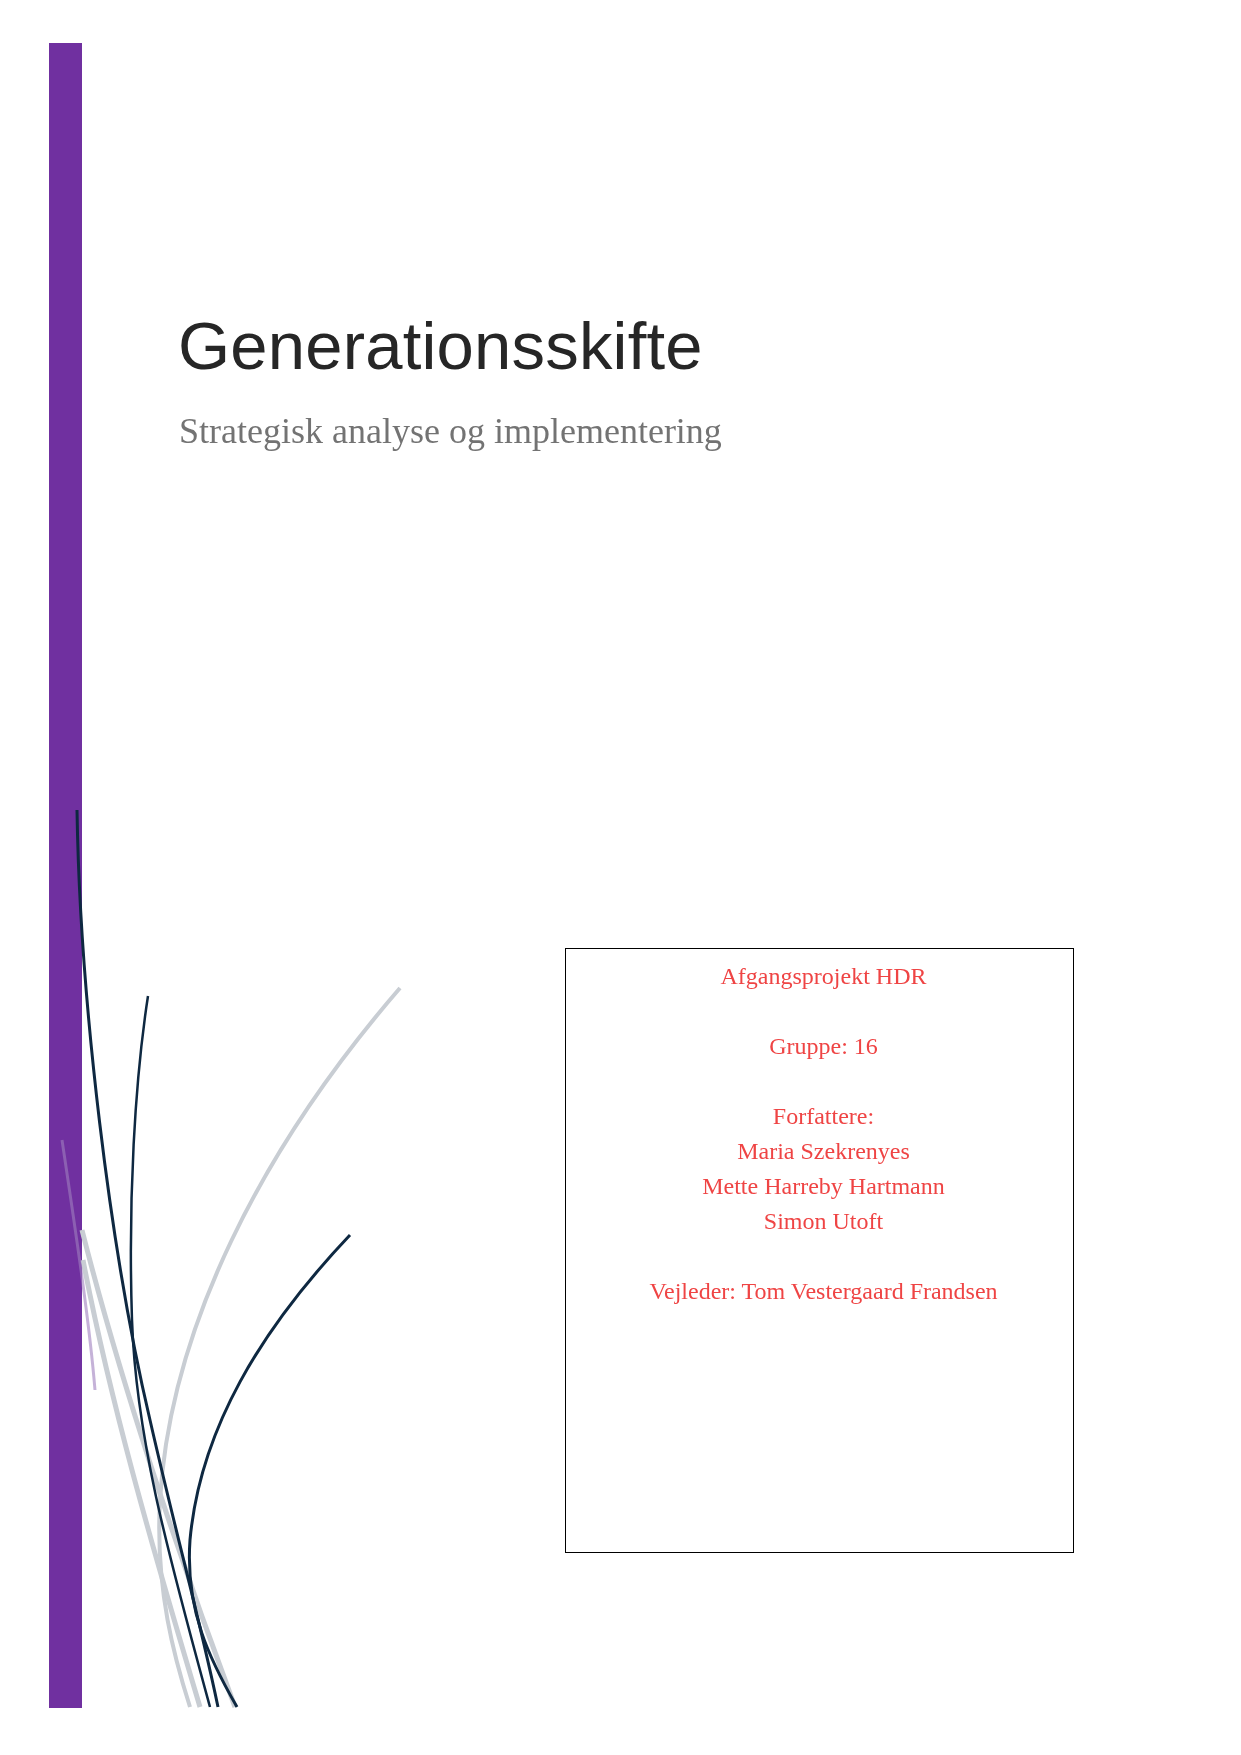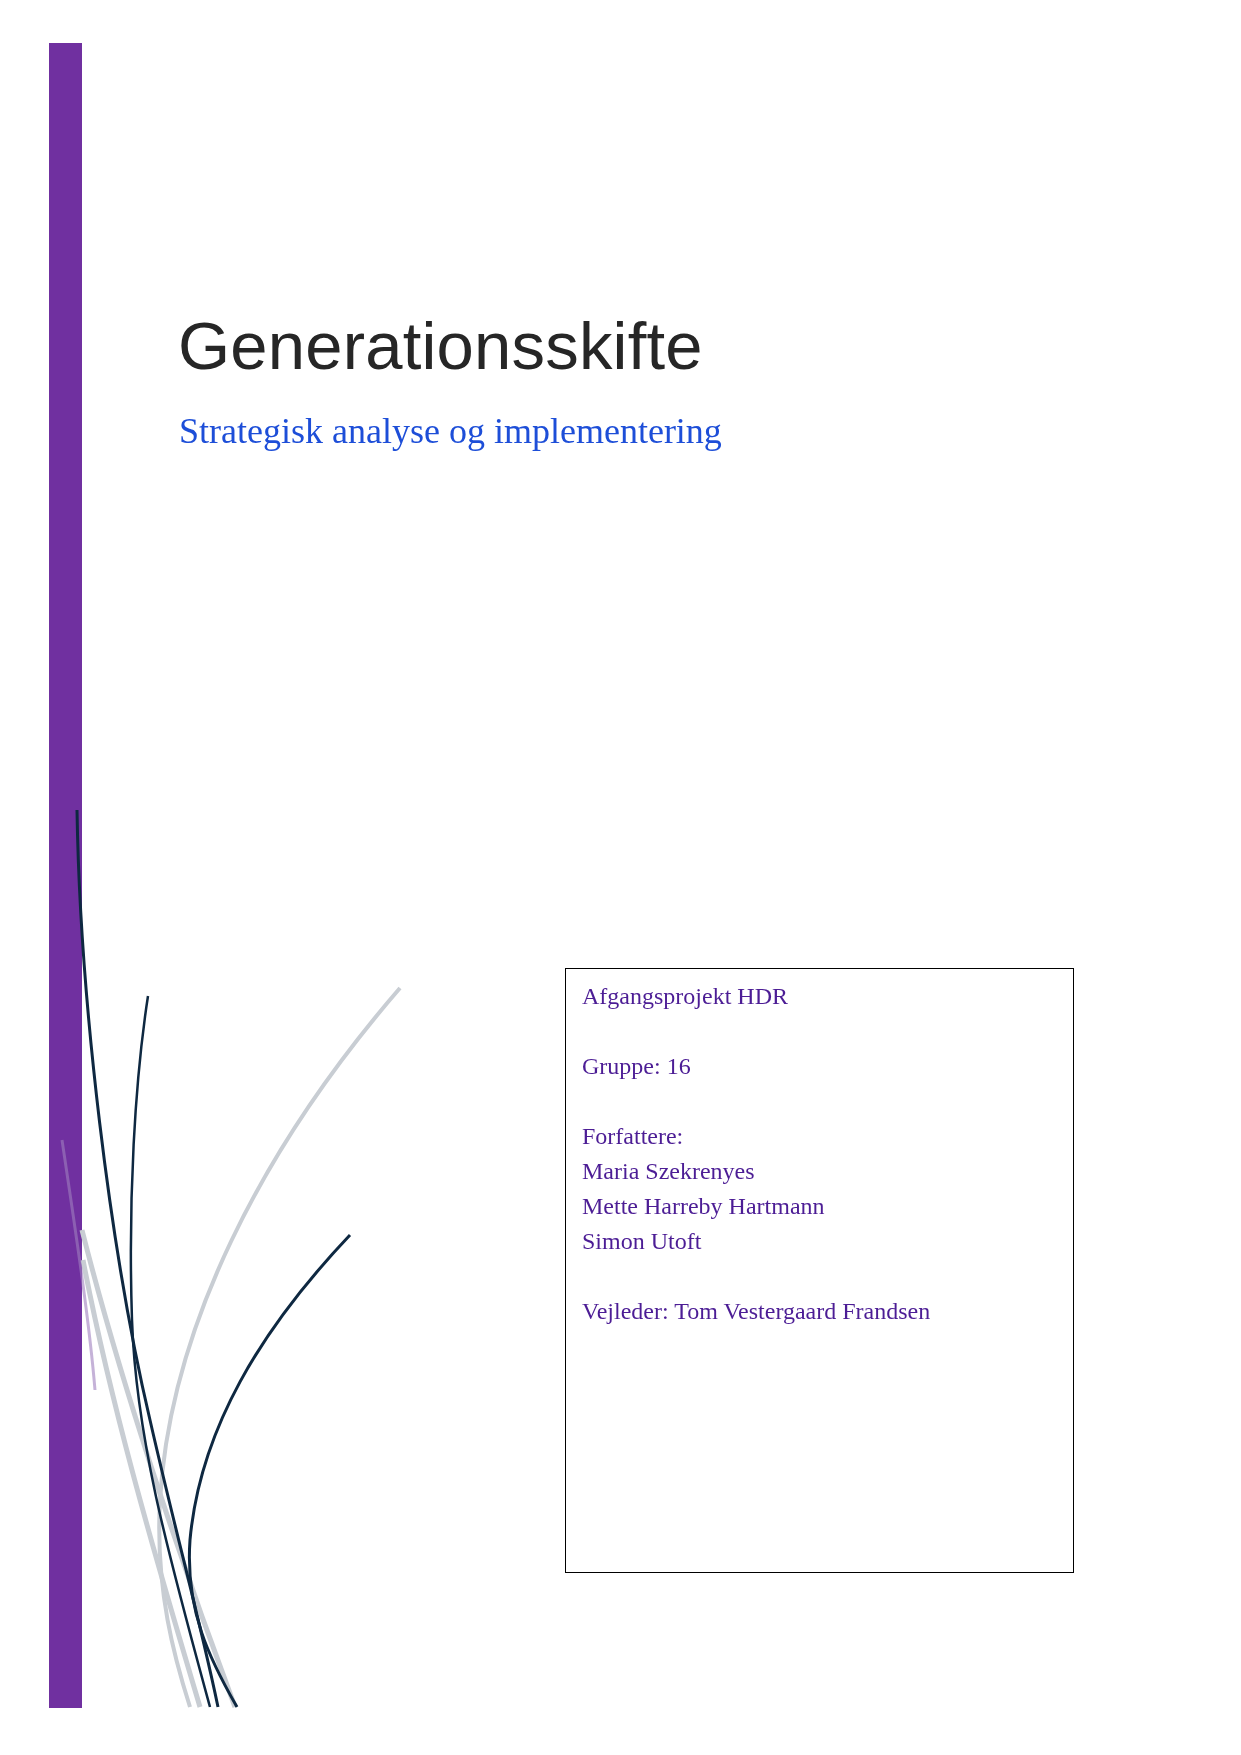--- a/index.html
+++ b/index.html
@@ -1,34 +1,34 @@
 <!DOCTYPE html>
 <html><head>
   <meta charset="utf-8">
   <style>
     html, body { margin: 0; padding: 0; background: #ffffff; }
     body { width: 1241px; height: 1755px; position: relative; overflow: hidden; }
-    .page { position: absolute; left: 0; top: 0; width: 1077px; height: 1755px; background: #ffffff; }
+    .page { position: absolute; left: 0; top: 0; width: 1077px; height: 1755px; background: #ffffff; text-align: center; }
     .side-bar { position: absolute; left: 49px; top: 43px; width: 33px; height: 1665px; }
     .decor { position: absolute; left: 0; top: 0; width: 1241px; height: 1755px; pointer-events: none; }
     .title {
       position: absolute; left: 178px; top: 312px; margin: 0;
       font-family: "Liberation Sans", "DejaVu Sans", sans-serif;
       font-size: 67px; font-weight: 400; color: #262626; letter-spacing: 0.2px; line-height: 1;
     }
     .subtitle {
       position: absolute; left: 179px; top: 413px; margin: 0;
       font-family: "Liberation Serif", "DejaVu Serif", serif;
-      font-size: 36px; font-weight: 400; color: #1d4ed8; line-height: 1;
+      font-size: 36px; font-weight: 400; color: #737373; line-height: 1;
     }
     .info-box {
-      position: absolute; left: 565px; top: 968px; width: 509px; height: 605px;
+      position: absolute; left: 565px; top: 948px; width: 509px; height: 605px;
       border: 1.5px solid #000; box-sizing: border-box;
       font-family: "Liberation Serif", "DejaVu Serif", serif;
-      font-size: 24px; color: #4c1d95; padding: 10px 8px 0 16px;
+      font-size: 24px; color: #ef4444; padding: 10px 8px 0 16px;
     }
     .info-box p { margin: 0; line-height: 35px; white-space: nowrap; }
     .info-box .gap { height: 35px; }
   </style>
 </head>
 <body>
 
 <div class="page">
 
   <div class="side-bar" style="background:#7030A0;"></div>

